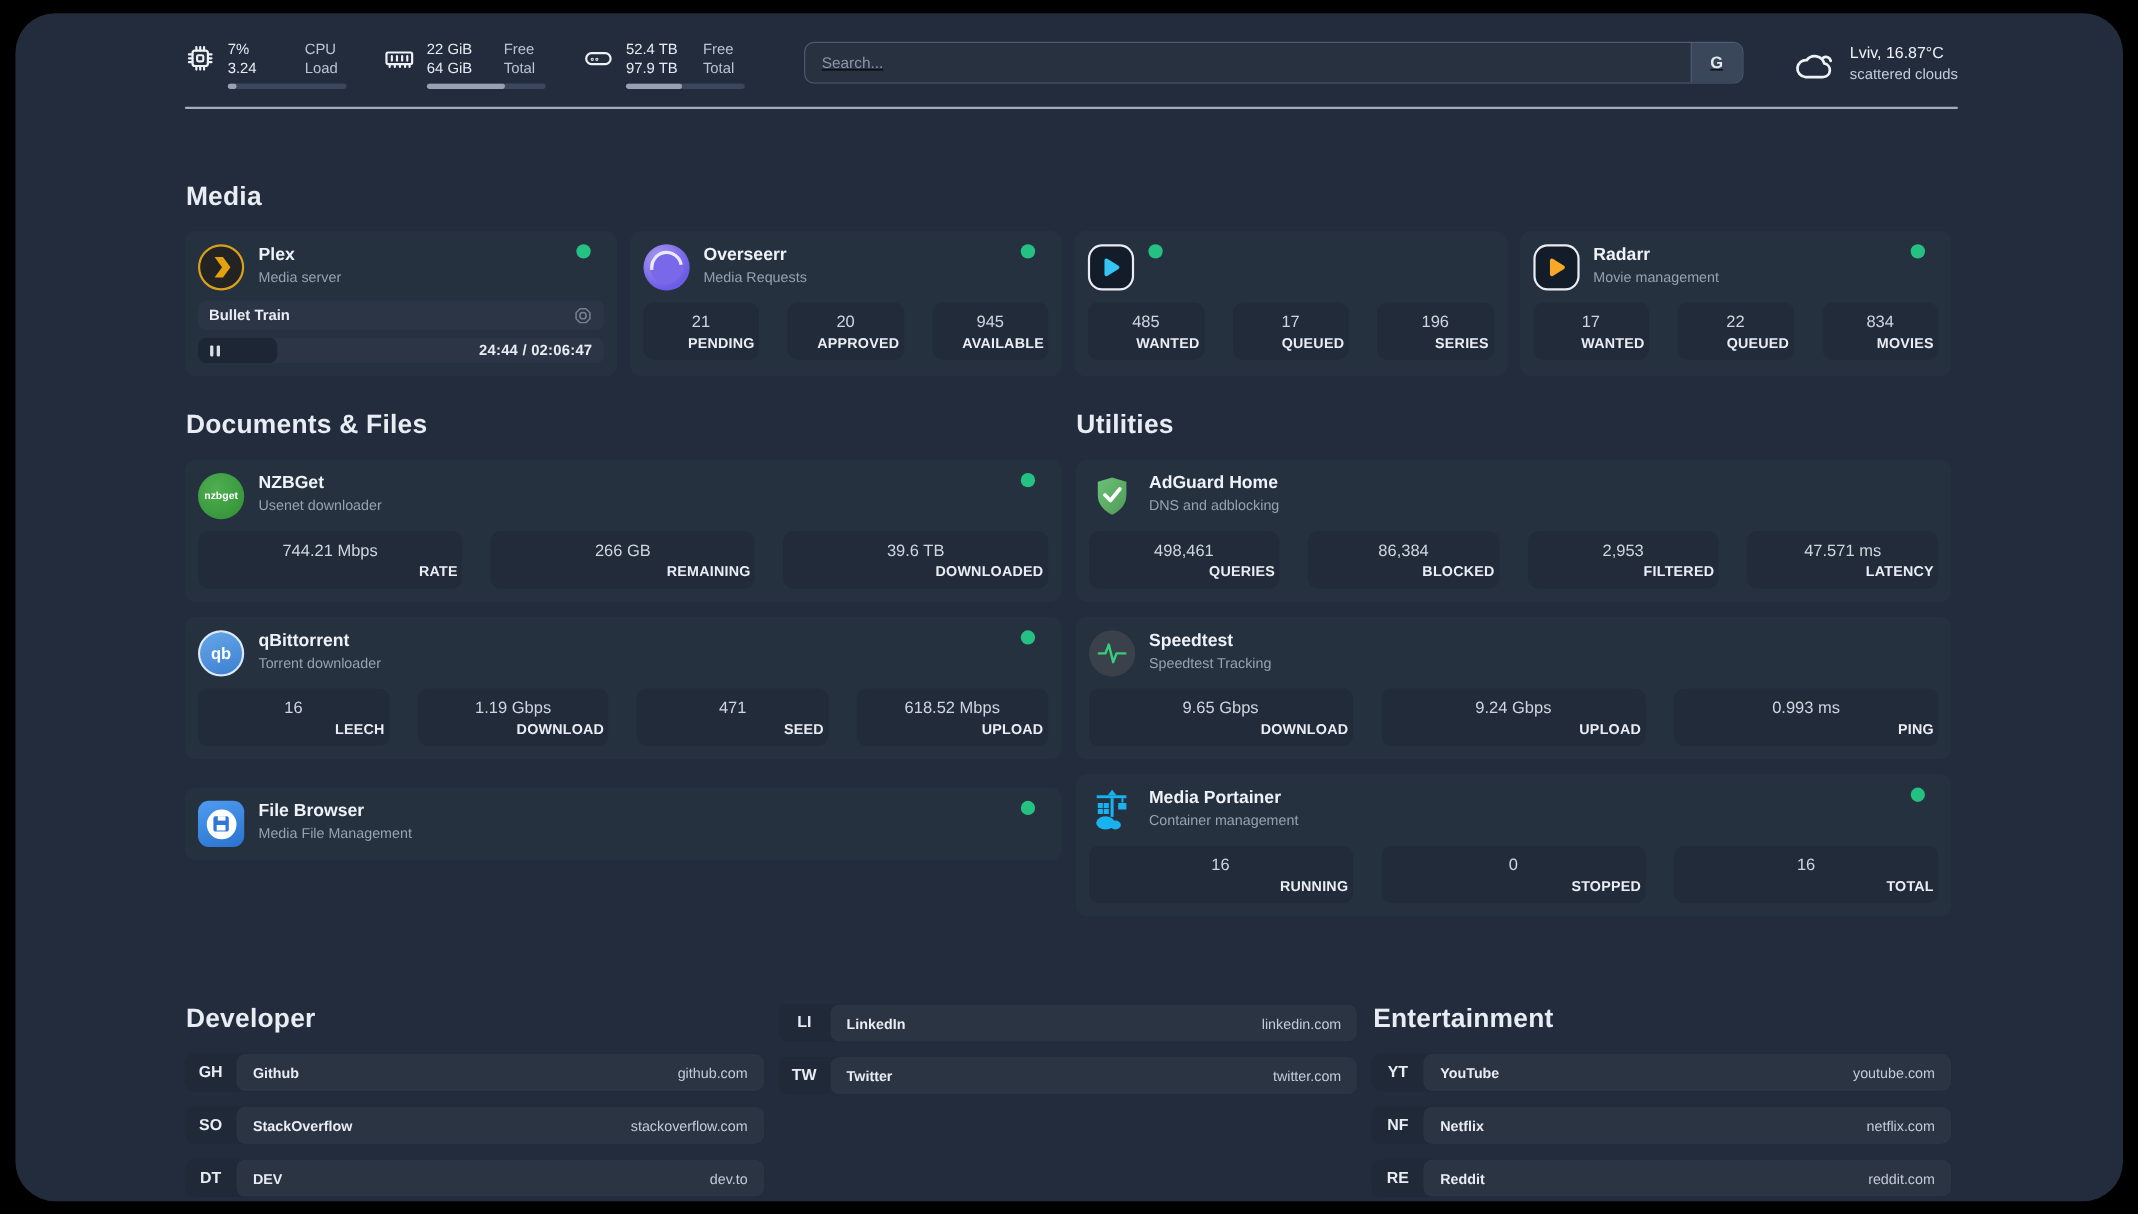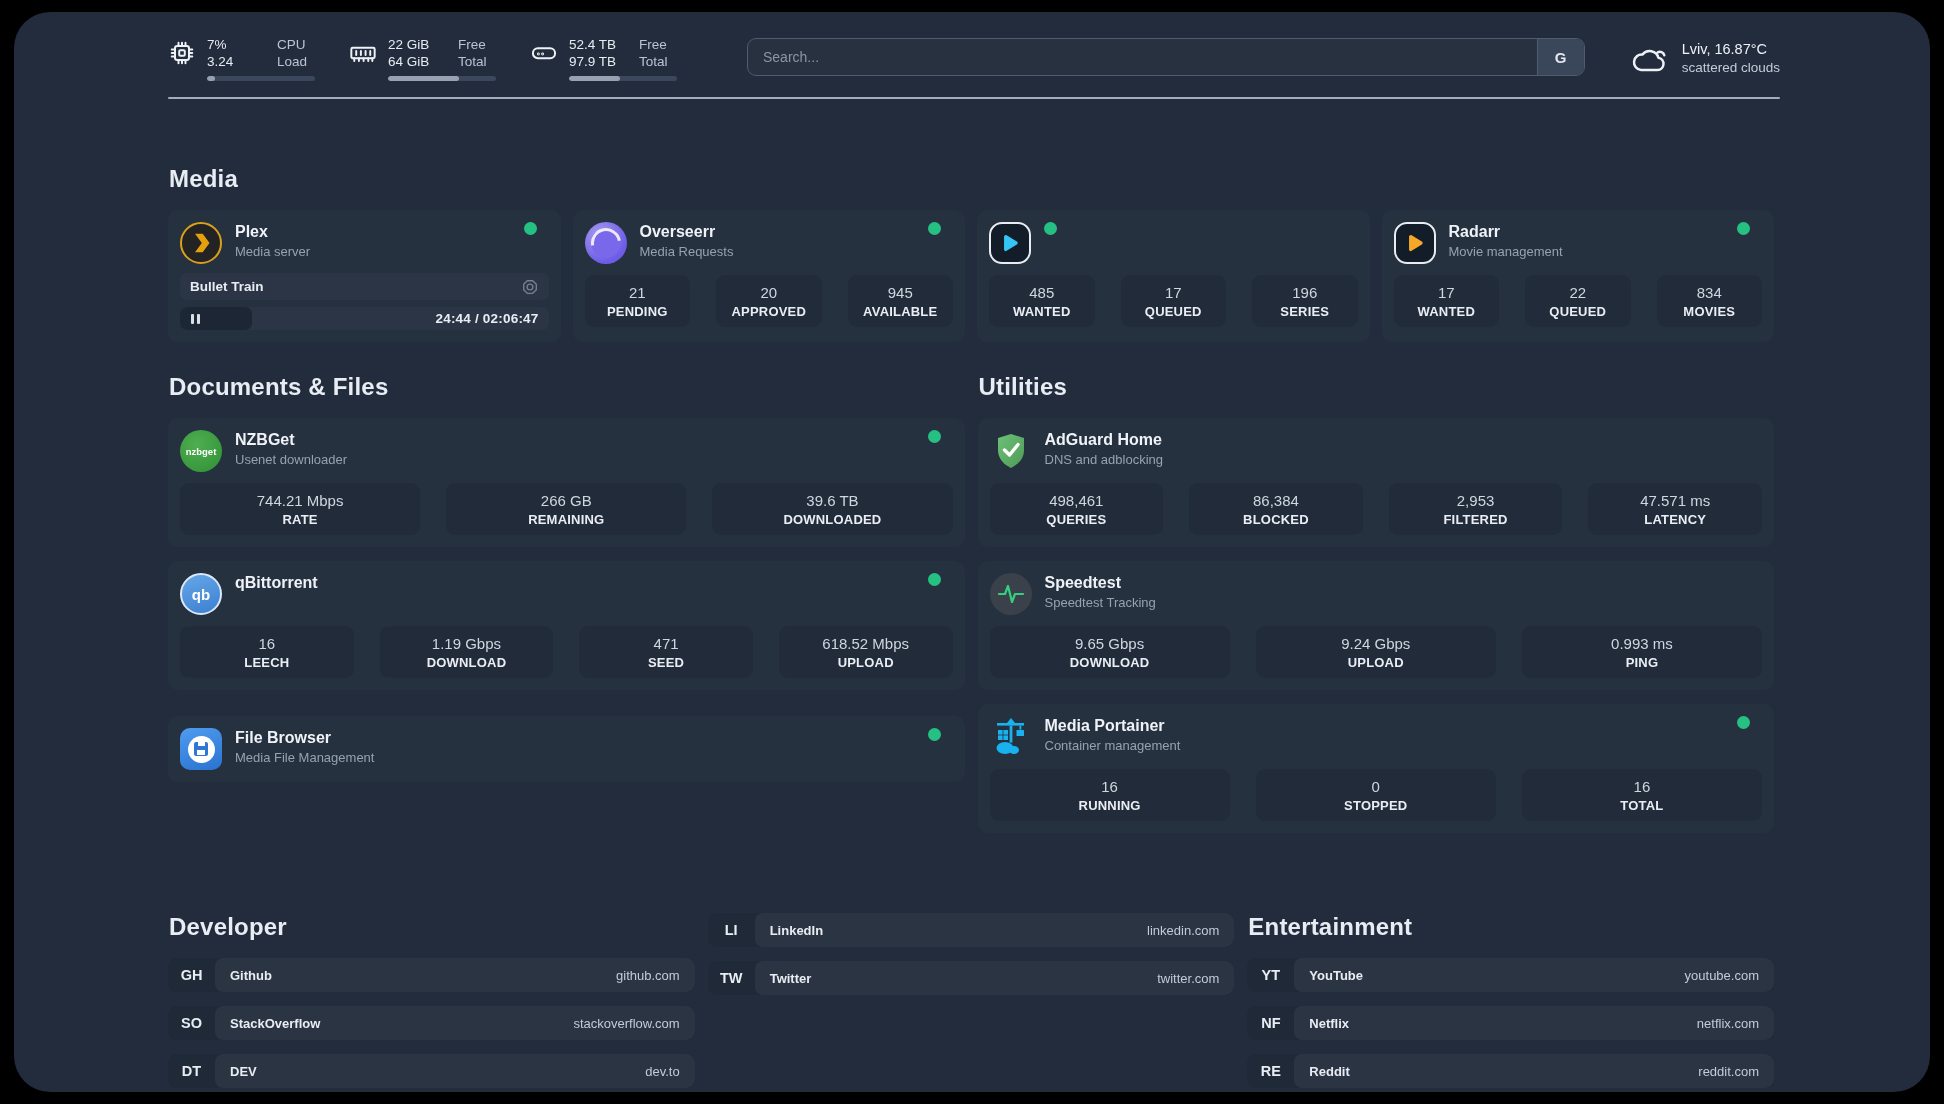--- a/index.html
+++ b/index.html
@@ -12,22 +12,22 @@
   .topbar { display:flex; align-items:flex-start; padding:24px 150px 0 154px; }
   .hw { display:flex; gap:11px; margin-right:34px; }
   .hw svg { width:28px; height:28px; margin-top:3px; flex:none; }
   .hw-rows { display:flex; gap:18px; }
   .hw-col { display:flex; flex-direction:column; font-size:13.5px; line-height:17px; }
   .hw-col.vals { min-width:52px; color:#e7ecf3; }
   .hw-col.labs { min-width:38px; color:#bac3d0; }
   .hw-track { margin-top:6px; width:108px; height:5px; border-radius:3px; background:#3b475c; overflow:hidden; }
   .hw-fill { height:100%; border-radius:3px; background:#97a1b2; }
 
-  .searchbar { flex:1; margin:2px 44px 0 36px; height:38px; border:1.5px solid #4e5b70;
-    background:#273140; border-radius:9px; display:flex; overflow:hidden; }
+  .searchbar { flex:1; margin:2px 44px 0 20px; height:38px; border:1.5px solid #4e5b70;
+    background:#273140; border-radius:9px; display:flex; overflow:hidden;text-decoration:underline; }
   .searchbar input { flex:1; background:transparent; border:0; outline:none; padding:0 15px;
     color:#dfe5ee; font-size:14px; font-family:"Liberation Sans", sans-serif; }
   .searchbar input::placeholder { color:#8a95a6; }
   .g-btn { width:47px; background:#3a4659; border-left:1.5px solid #4e5b70; color:#e3e8f0;
     font-size:15px; font-weight:600; display:flex; align-items:center; justify-content:center; cursor:pointer; }
 
   .weather { display:flex; align-items:center; gap:13px; margin-top:4px; }
   .weather svg { width:40px; height:34px; }
   .w-loc { font-size:14.5px; color:#eef2f7; line-height:19px; }
   .w-cond { font-size:13.5px; color:#c3ccd7; line-height:18px; }
@@ -45,21 +45,21 @@
   .card { background:#263140; border-radius:10px; padding:12px; }
   .card-head { display:flex; align-items:flex-start; gap:13px; height:42px; }
   .titles { flex:1; min-width:0; }
   .app-name { font-size:16px; font-weight:600; color:#eff2f7; line-height:20px; white-space:nowrap; }
   .app-sub { font-size:13px; color:#97a1af; line-height:17px; margin-top:1px; white-space:nowrap; }
   .dot { width:13px; height:13px; border-radius:7px; background:#25c183; margin-right:12px; flex:none; }
 
   .stats { display:flex; gap:26px; margin-top:11px; }
   .stat { flex:1; background:#212b3a; border-radius:9px; text-align:center; padding:8px 4px 7px; }
   .stat-v { font-size:15px; color:#cfd6df; line-height:19px; }
-  .stat-l { font-size:13px; font-weight:700; color:#eaeef4; line-height:17px; margin-top:1px; letter-spacing:.2px; }
+  .stat-l { font-size:13px; font-weight:700; color:#eaeef4; line-height:17px; margin-top:1px; letter-spacing:.2px;text-align:right; }
 
   
   .np-row { margin-top:9px; height:27px; background:#2b3545; border-radius:7px;
     display:flex; align-items:center; padding:0 10px; }
   .np-title { flex:1; font-size:13.5px; font-weight:600; color:#e9edf3; }
   .pg-row { margin-top:7px; height:23px; background:#2b3545; border-radius:7px; position:relative;
     display:flex; align-items:center; overflow:hidden; }
   .pg-fill { position:absolute; left:0; top:0; bottom:0; background:#1d2634; border-radius:7px; }
   .pause { position:relative; display:flex; gap:3px; margin-left:11px; }
   .pause span { width:3px; height:10px; background:#d9dfe7; border-radius:1px; }
@@ -342,20 +342,21 @@
           </div>
         </div>
 
         <div class="card">
           <div class="card-head">
             <div class="icon-circle qb-c">
               <span>qb</span>
             </div>
             <div class="titles">
               <div class="app-name">qBittorrent</div>
+              <div class="app-sub">Torrent downloader</div>
             </div>
             <div class="dot"></div>
           </div>
           <div class="stats">
             <div class="stat">
               <div class="stat-v">16</div>
               <div class="stat-l">LEECH</div>
             </div>
             <div class="stat">
               <div class="stat-v">1.19 Gbps</div>

